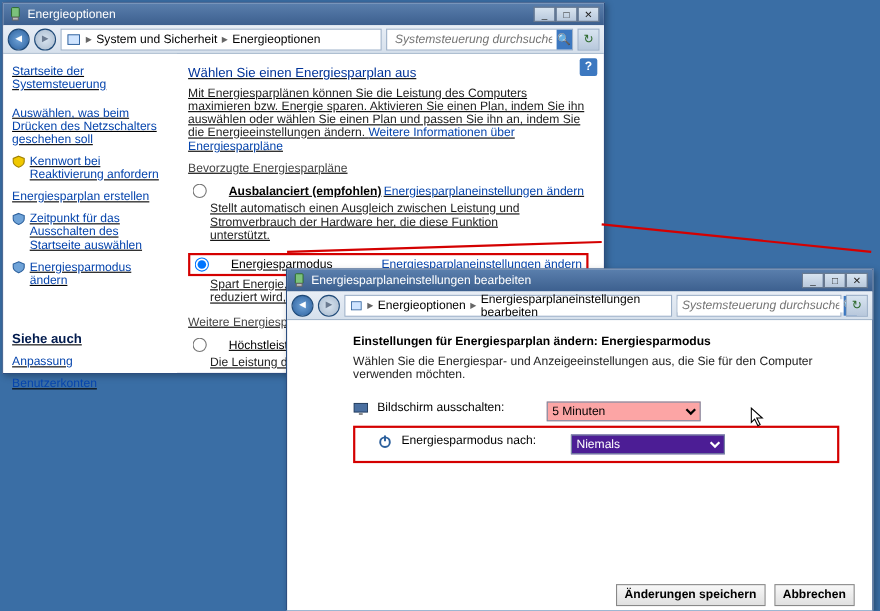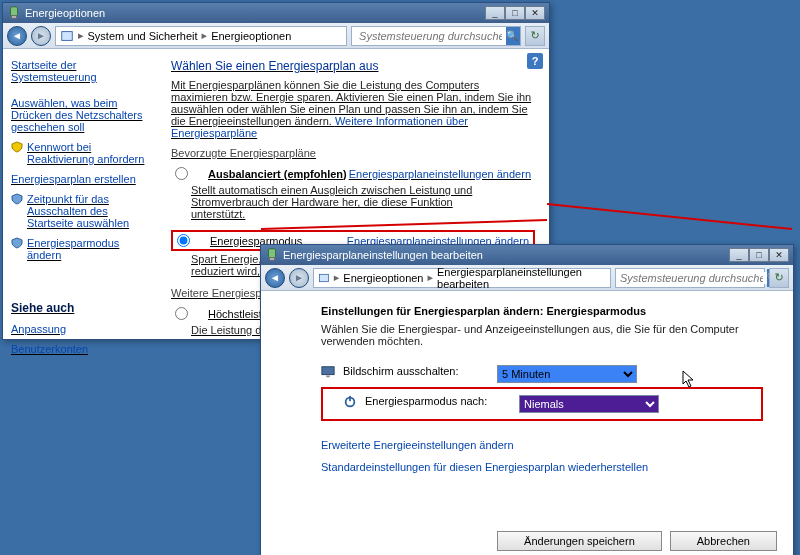--- a/index.html
+++ b/index.html
@@ -133,41 +133,42 @@
   .w2-content { padding: 14px 20px; }
   .w2-content h2 { font-size: 11px; font-weight: bold; color:#000; margin-bottom:6px;}
   .w2-content p { font-size:11px; color:#222; margin-bottom: 14px;}
   .setting-row { display:flex; align-items:flex-start; gap: 8px; padding:4px 0;}
   .setting-row .s-icon { width:14px; height:14px; }
   .setting-row .s-label { width:146px; font-size:11px; }
   .setting-row select {
     width: 140px; height: 18px;
     font-size: 11px;
     border: 1px solid #7a8ca4;
-    background: #3b82f6;
+    background: #fca5a5;
   }
   .setting-row.sel select {
     background: #4c1d95;
     color: #fff;
   }
   .w2-links { margin-top: 18px; }
   .w2-links a { display:block; margin-bottom:10px; color:#0645ad; font-size:11px; cursor:pointer;}
   .btn-row {
     position:absolute;
     bottom: 12px;
     right: 16px;
     display:flex;
     gap:8px;
   }
   .btn {
-    padding: 3px 26px;
+    padding: 3px 7px;
     font-size: 11px;
     background: linear-gradient(#f8f8f8,#e0e0e0);
     border: 1px solid #888;
     cursor: pointer;
+    font-weight: bold;
   }
   .help-btn {
     position:absolute; right:6px; top:50px;
     width:16px; height:16px;
     background:#3c78c0; color:#fff; border-radius:2px;
     display:flex;align-items:center;justify-content:center;
     font-size:11px; font-weight:bold;
     cursor:pointer;
   }
   .small-icon-svg { display:block; }
@@ -329,24 +330,20 @@
 
     <div class="setting-row sel highlight-red" style="padding:6px 20px;">
       <svg class="s-icon" viewBox="0 0 16 16">
           <circle cx="8" cy="8" r="5" fill="none" stroke="#2b5f9c" stroke-width="2"></circle>
           <rect x="7" y="1" width="2" height="6" fill="#2b5f9c"></rect>
         </svg>
       <span class="s-label">Energiesparmodus nach:</span>
       <select><option>Niemals</option></select>
     </div>
 
-    <div class="w2-links">
-      <a>Erweiterte Energieeinstellungen ändern</a>
-      <a>Standardeinstellungen für diesen Energiesparplan wiederherstellen</a>
-    </div>
 
     <div class="btn-row">
       <button class="btn">Änderungen speichern</button>
       <button class="btn">Abbrechen</button>
     </div>
   </div>
 </div>
 
 <svg style="position:absolute; left:682px; top:370px; width:14px; height:20px;" viewBox="0 0 14 20">
   <path d="M1 1 L1 14 L4 11 L7 17 L9 16 L6 10 L11 10 Z" fill="#fff" stroke="#000"></path>

